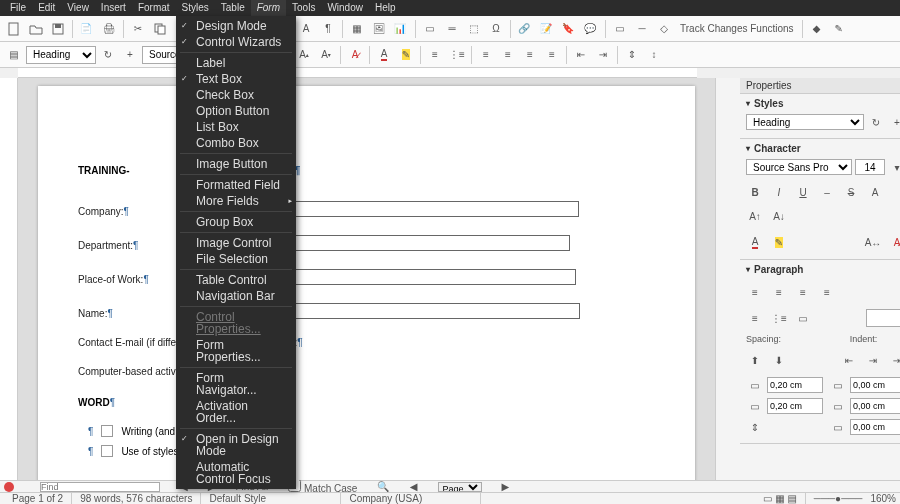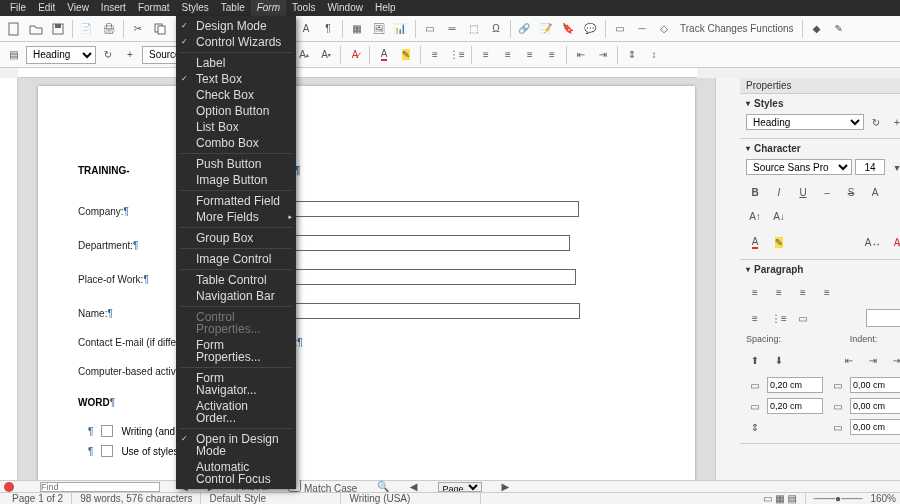--- a/index.html
+++ b/index.html
@@ -36,21 +36,21 @@
 .sb-num { width: 30px; height: 16px; border: 1px solid #aaa; background: #fff; font-size: 10px; text-align: center; }
 .sb-btn { width: 18px; height: 18px; display: flex; align-items: center; justify-content: center; color: #555; cursor: pointer; }
 .sb-icons { display: flex; gap: 6px; flex-wrap: wrap; padding: 4px 0; }
 .sb-lbl { font-size: 9px; color: #555; }
 .sb-spin { width: 56px; height: 16px; border: 1px solid #aaa; background: #fff; font-size: 9px; padding: 0 2px; display: flex; align-items: center; }
 .findbar { height: 12px; background: #f4f4f4; border-top: 1px solid #ccc; display: flex; align-items: center; padding: 0 4px; gap: 20px; font-size: 9px; color: #555; }
 .statusbar { height: 12px; background: #f4f4f4; border-top: 1px solid #ccc; display: flex; align-items: center; padding: 0 4px; font-size: 9px; color: #555; }
 .status-cell { padding: 0 8px; border-right: 1px solid #ccc; height: 100%; display: flex; align-items: center; }
 .dropdown { position: absolute; top: 16px; left: 176px; background: #2c2c2c; color: #ddd; width: 120px; box-shadow: 2px 2px 6px rgba(0,0,0,0.5); z-index: 100; padding: 2px 0; }
 .dd-item { padding: 2px 14px 2px 20px; font-size: 12px; position: relative; cursor: pointer; line-height: 12px; }
-.dd-item.disabled { color: #777; }
+.dd-item.disabled { color: #777; text-decoration: underline; }
 .dd-sep { height: 1px; background: #444; margin: 2px 4px; }
 .dd-check::before { content: "✓"; position: absolute; left: 5px; font-size: 8px; }
 .dd-sub::after { content: "▸"; position: absolute; right: 4px; font-size: 7px; }
 .red-dot { width: 10px; height: 10px; background: #d44; border-radius: 50%; margin-right: 6px; }
 svg { pointer-events: none; }
 </style>
 </head>
 <body>
 
 <div class="menubar">
@@ -71,29 +71,29 @@
     <div class="dd-item dd-check">Design Mode</div>
     <div class="dd-item dd-check">Control Wizards</div>
     <div class="dd-sep"></div>
     <div class="dd-item">Label</div>
     <div class="dd-item dd-check">Text Box</div>
     <div class="dd-item">Check Box</div>
     <div class="dd-item">Option Button</div>
     <div class="dd-item">List Box</div>
     <div class="dd-item">Combo Box</div>
     <div class="dd-sep"></div>
-    <div class="dd-item">Push Button</div>
     <div class="dd-item">Image Button</div>
     <div class="dd-sep"></div>
     <div class="dd-item">Formatted Field</div>
     <div class="dd-item dd-sub">More Fields</div>
     <div class="dd-sep"></div>
     <div class="dd-item">Group Box</div>
     <div class="dd-sep"></div>
     <div class="dd-item">Image Control</div>
+    <div class="dd-item">File Selection</div>
     <div class="dd-sep"></div>
     <div class="dd-item">Table Control</div>
     <div class="dd-item">Navigation Bar</div>
     <div class="dd-sep"></div>
     <div class="dd-item disabled">Control Properties...</div>
     <div class="dd-item">Form Properties...</div>
     <div class="dd-sep"></div>
     <div class="dd-item">Form Navigator...</div>
     <div class="dd-item">Activation Order...</div>
     <div class="dd-sep"></div>
@@ -376,18 +376,18 @@
   <span>🔍</span>
   <span>◀</span>
   <select style="height:10px;font-size:9px;border:1px solid #aaa"><option>Page</option></select>
   <span>▶</span>
 </div>
 
 <div class="statusbar">
   <div class="status-cell">Page 1 of 2</div>
   <div class="status-cell">98 words, 576 characters</div>
   <div class="status-cell" style="flex:0 0 140px">Default Style</div>
-  <div class="status-cell" style="flex:0 0 140px">Writing (USA)</div>
+  <div class="status-cell" style="flex:0 0 140px">Company (USA)</div>
   <div style="flex:1"></div>
   <div class="status-cell">▭ ▦ ▤</div>
   <div class="status-cell" style="border:none">───●───</div>
   <div>160%</div>
 </div>
 
 </body></html>

